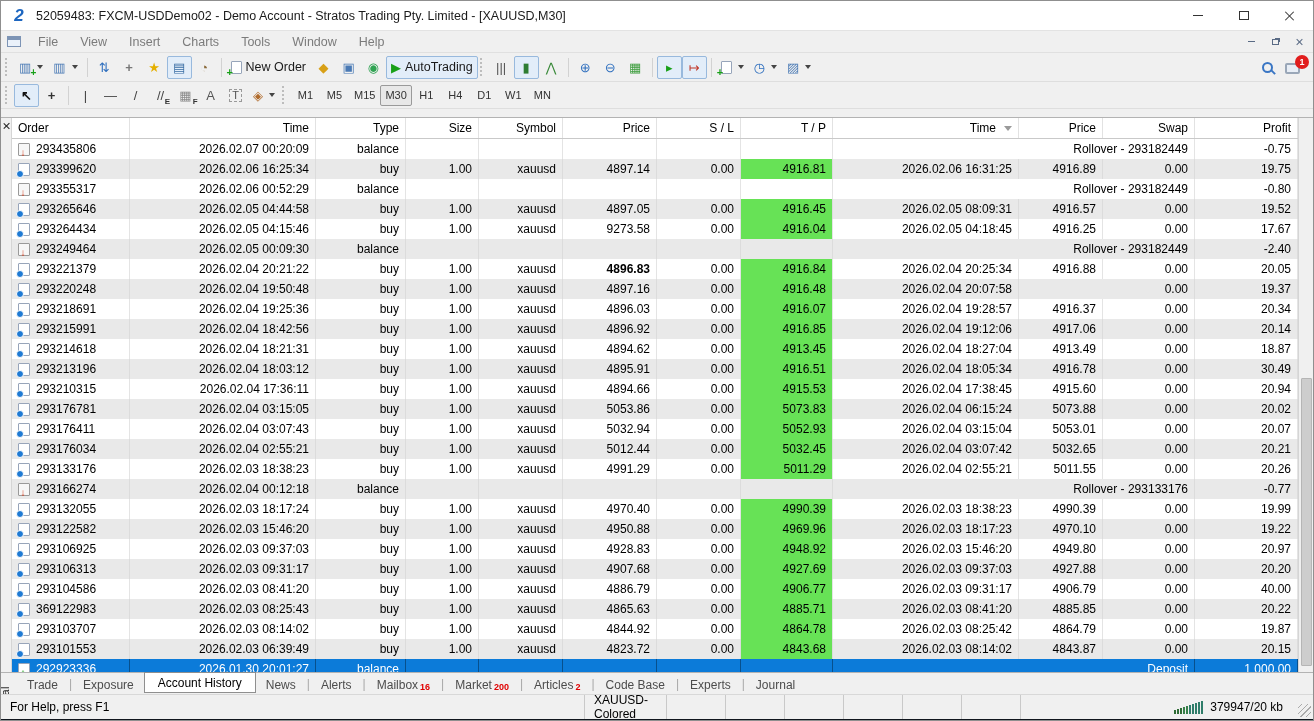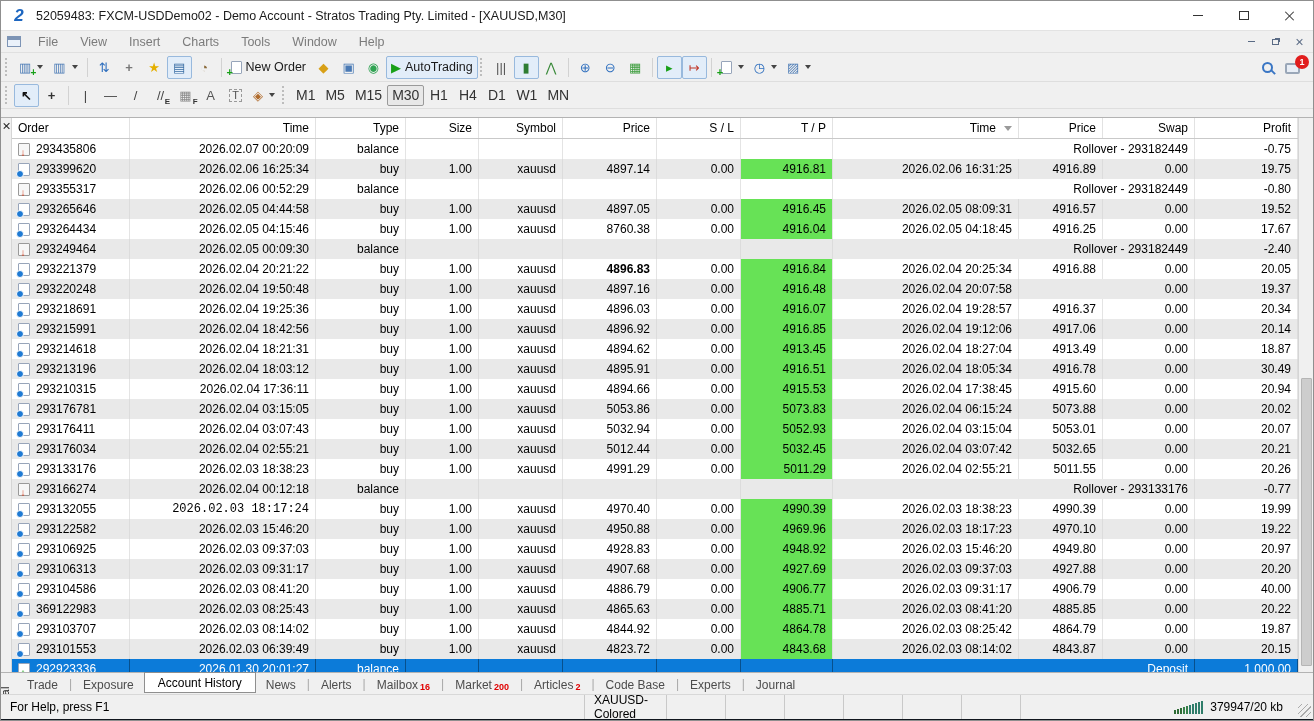--- a/index.html
+++ b/index.html
@@ -50,21 +50,21 @@
   .caret{ width:0; height:0; border-left:3px solid transparent; border-right:3px solid transparent; border-top:4px solid #444; margin-left:2px;}
   .boxed{ border:1px dashed #999; padding:0 2px; font-size:11px; }
   .tb-right{ margin-left:auto; display:flex; align-items:center; padding-right:10px; gap:12px;}
   .search-ic{ width:11px; height:11px; border:2px solid #3a76c4; border-radius:50%; position:relative;}
   .search-ic::after{ content:""; position:absolute; width:6px; height:2px; background:#3a76c4; right:-5px; bottom:-2px; transform:rotate(45deg);}
   .notif{ position:relative; width:18px; height:14px;}
   .notif .bub{ width:15px; height:11px; border:2px solid #9aa7b8; background:#e8eef6; border-radius:2px; position:absolute; left:0; bottom:0;}
   .notif .bdg{ position:absolute; right:-6px; top:-5px; min-width:14px; height:14px; border-radius:50%;
                color:#fff; font-size:9px; font-weight:bold; display:flex; align-items:center; justify-content:center;}
   .tf-btn{ height:21px; min-width:29px; display:flex; align-items:center; justify-content:center;
-           font-size:14px; color:#333; border:1px solid transparent; border-radius:2px; padding:0 4px;}
+           font-size:11px; color:#333; border:1px solid transparent; border-radius:2px; padding:0 4px;}
   .tf-btn.pressed{ background:#e8e8e8; border-color:#9a9a9a; }
   .spacer8{ height:8px; background:#f0f0f0; }
 
   
   .terminal{ height:555px; background:#fff; border-top:1px solid #b3b3b3; position:relative;}
   .left-strip{ position:absolute; left:0; top:0; width:11px; height:100%; background:#f0f0f0; border-right:1px solid #d5d5d5;}
   .strip-close{ position:relative; width:7px; height:7px; margin:4px auto 0 auto; }
   .strip-close::before,.strip-close::after{content:"";position:absolute;left:3px;top:0;width:1.4px;height:8px;background:#222;}
   .strip-close::before{transform:rotate(45deg);} .strip-close::after{transform:rotate(-45deg);}
   .terminal-label{ position:absolute; left:-2px; top:568px; writing-mode:vertical-rl; transform:rotate(180deg);
@@ -411,21 +411,21 @@
           </div>
           <div class="tr">
             <div class="td order-cell" style="width: 118px;">
               <span class="ri buy"></span>
               <span>293264434</span>
             </div>
             <div class="td r" style="width: 186px;">2026.02.05 04:15:46</div>
             <div class="td r" style="width: 90px;">buy</div>
             <div class="td r" style="width: 73px;">1.00</div>
             <div class="td r" style="width: 84px;">xauusd</div>
-            <div class="td r" style="width: 94px;">8760.38</div>
+            <div class="td r" style="width: 94px;">9273.58</div>
             <div class="td r" style="width: 84px;">0.00</div>
             <div class="td r" style="width: 92px; background: rgb(103, 226, 86);">4916.04</div>
             <div class="td r" style="width: 186px;">2026.02.05 04:18:45</div>
             <div class="td r" style="width: 84px;">4916.25</div>
             <div class="td r" style="width: 92px;">0.00</div>
             <div class="td r" style="width: 103px;">17.67</div>
           </div>
           <div class="tr alt">
             <div class="td order-cell" style="width: 118px;">
               <span class="ri balance"></span>
@@ -641,21 +641,21 @@
             <div class="td r" style="width: 84px;"></div>
             <div class="td r" style="width: 92px;"></div>
             <div class="td r" style="width: 362px;">Rollover - 293133176</div>
             <div class="td r" style="width: 103px;">-0.77</div>
           </div>
           <div class="tr">
             <div class="td order-cell" style="width: 118px;">
               <span class="ri buy"></span>
               <span>293132055</span>
             </div>
-            <div class="td r" style="width: 186px; font-family: Liberation Mono, monospace;">2026.02.03 18:17:24</div>
+            <div class="td r" style="width: 186px;">2026.02.03 18:17:24</div>
             <div class="td r" style="width: 90px;">buy</div>
             <div class="td r" style="width: 73px;">1.00</div>
             <div class="td r" style="width: 84px;">xauusd</div>
             <div class="td r" style="width: 94px;">4970.40</div>
             <div class="td r" style="width: 84px;">0.00</div>
             <div class="td r" style="width: 92px; background: rgb(103, 226, 86);">4990.39</div>
             <div class="td r" style="width: 186px;">2026.02.03 18:38:23</div>
             <div class="td r" style="width: 84px;">4990.39</div>
             <div class="td r" style="width: 92px;">0.00</div>
             <div class="td r" style="width: 103px;">19.99</div>

